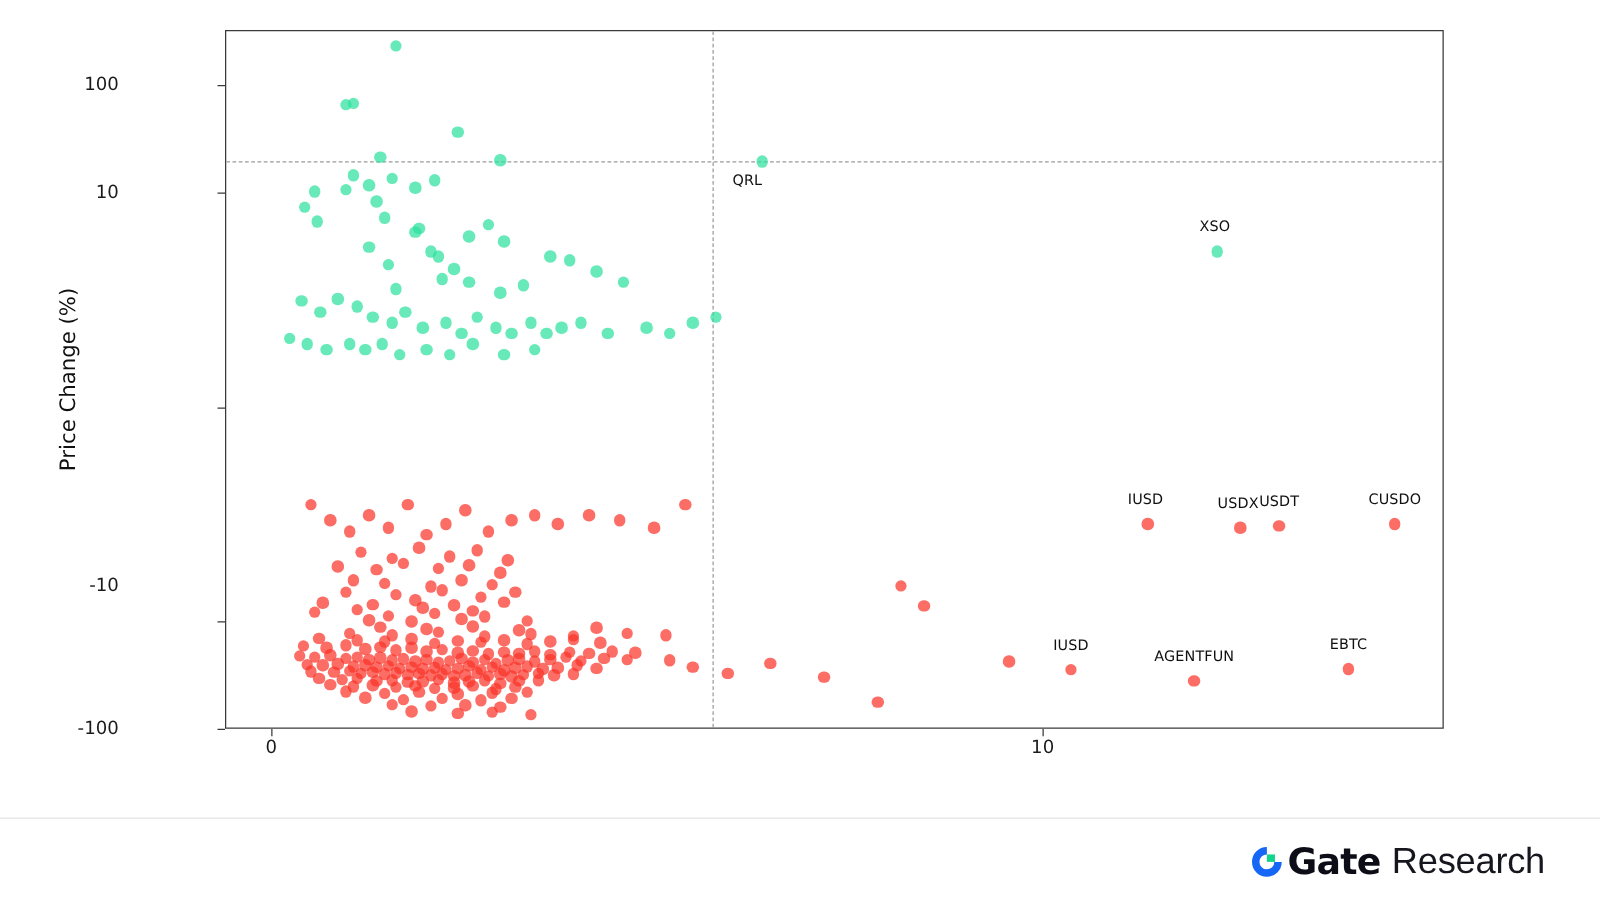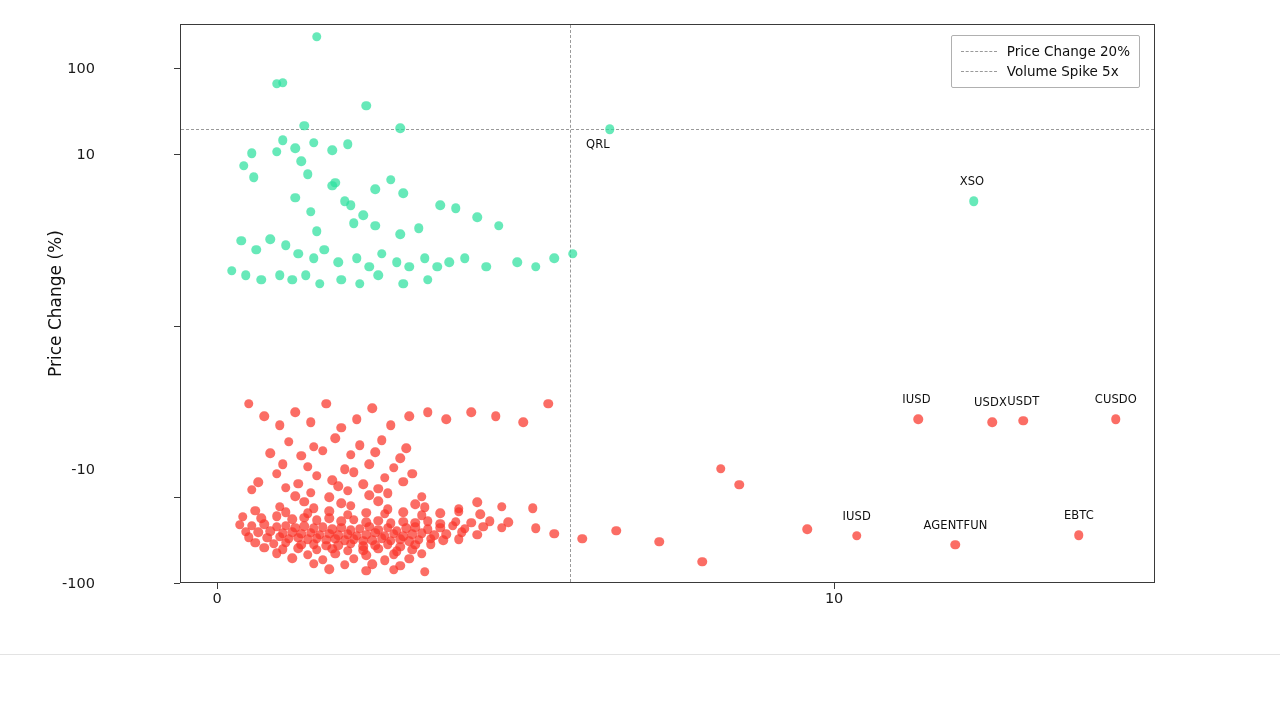--- a/index.html
+++ b/index.html
@@ -539,28 +539,26 @@
         <div class="anno" style="left: 790.959px; top: 163.324px;">XSO</div>
         <div class="anno" style="left: 735.421px; top: 381.279px;">IUSD</div>
         <div class="anno" style="left: 809.472px; top: 384.26px;">USDX</div>
         <div class="anno" style="left: 842.326px; top: 382.799px;">USDT</div>
         <div class="anno" style="left: 934.889px; top: 381.279px;">CUSDO</div>
         <div class="anno" style="left: 675.712px; top: 497.92px;">IUSD</div>
         <div class="anno" style="left: 774.446px; top: 506.901px;">AGENTFUN</div>
         <div class="anno" style="left: 897.864px; top: 497.236px;">EBTC</div>
       </div>
 
-    <div id="legend">
-        <div class="legend-row">
-          <span class="legend-dash"></span>
-          <span>Price Change 20%</span>
-        </div>
-        <div class="legend-row">
-          <span class="legend-dash"></span>
-          <span>Volume Spike 5x</span>
-        </div>
-      </div>
   </div>
 
 </div>
 
 <div id="footer">
+  <div id="brand">
+    <svg id="brand-mark" viewBox="0 0 100 100">
+      <path d="M50 6 A44 44 0 1 0 94 50 L72 50 A22 22 0 1 1 50 28 Z" fill="#1667f5"></path>
+      <rect x="50" y="28" width="24" height="22" fill="#12d48b"></rect>
+    </svg>
+    <span id="brand-gate">Gate</span>
+    <span id="brand-research">Research</span>
+  </div>
 </div>
 
 </body></html>

